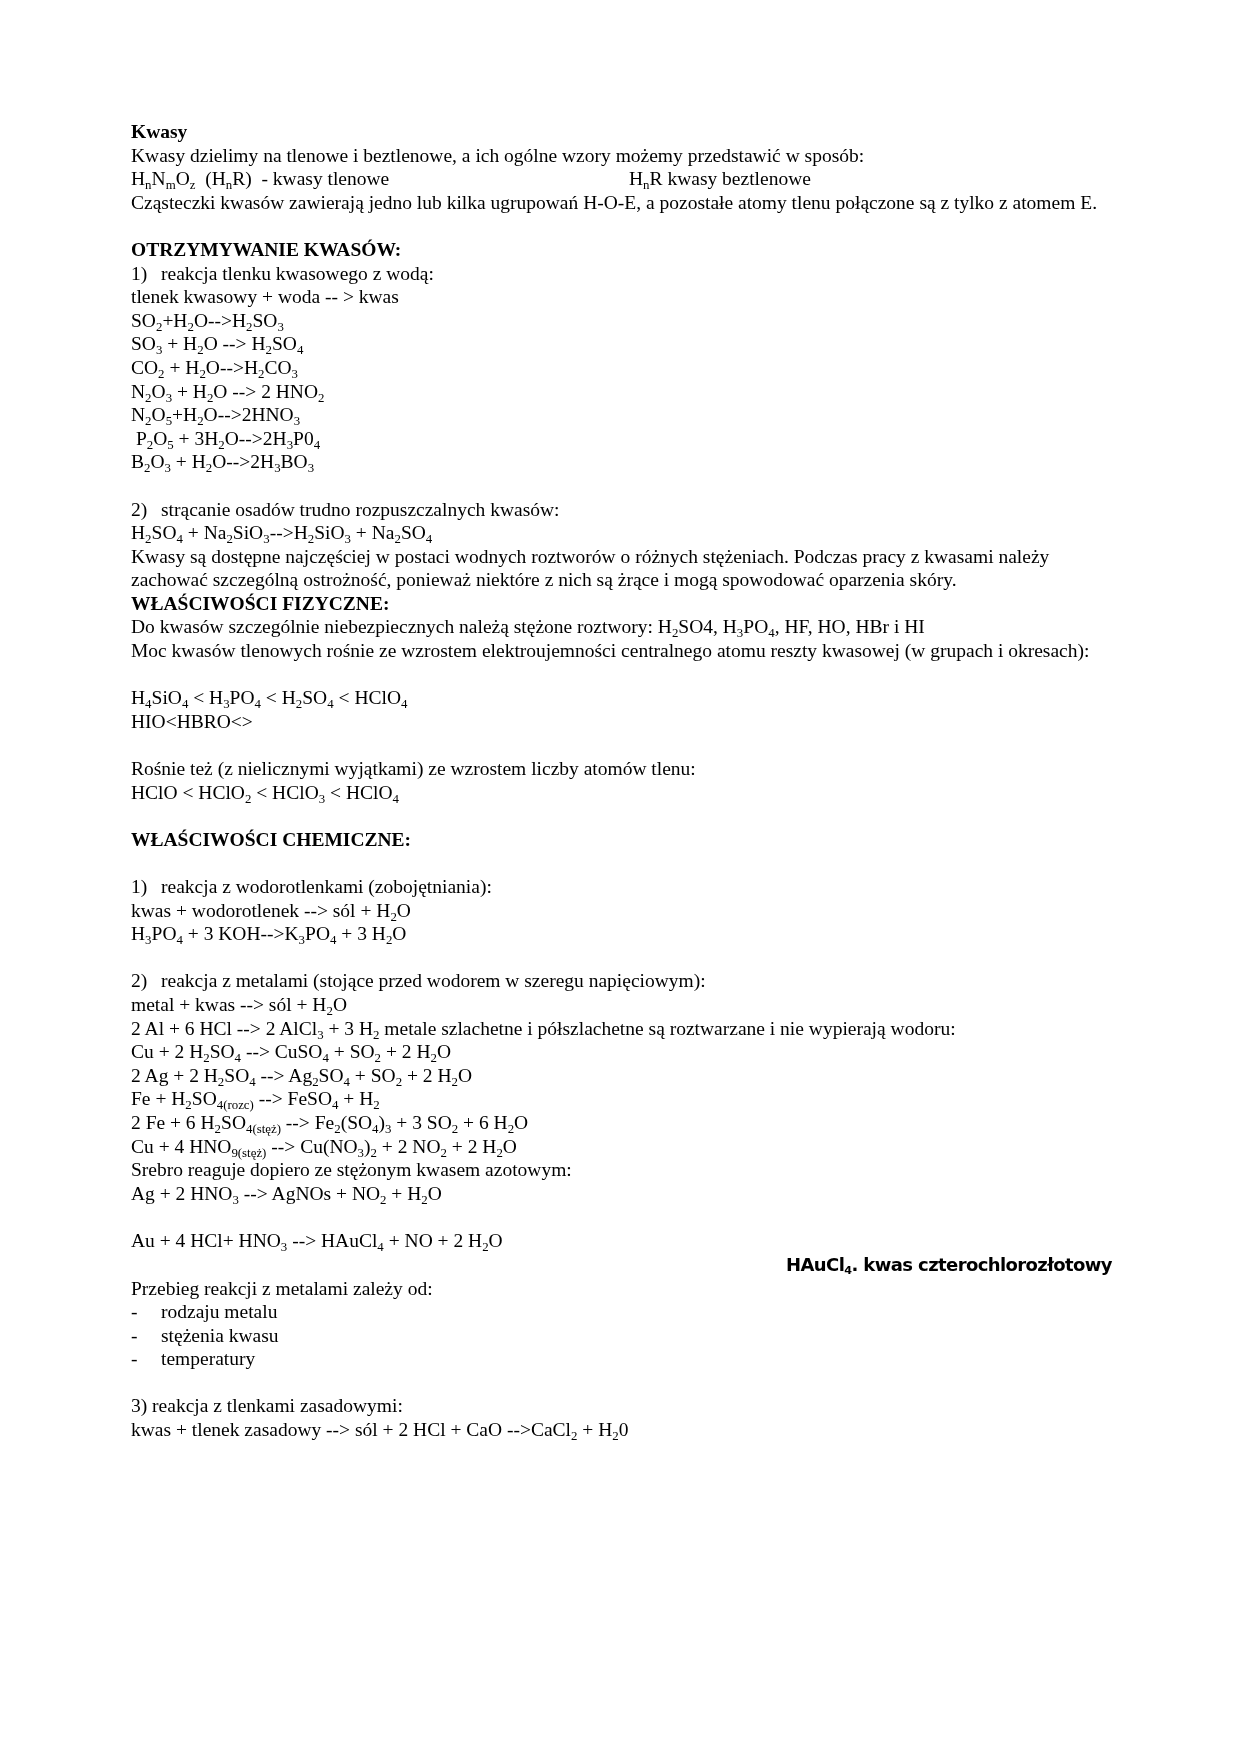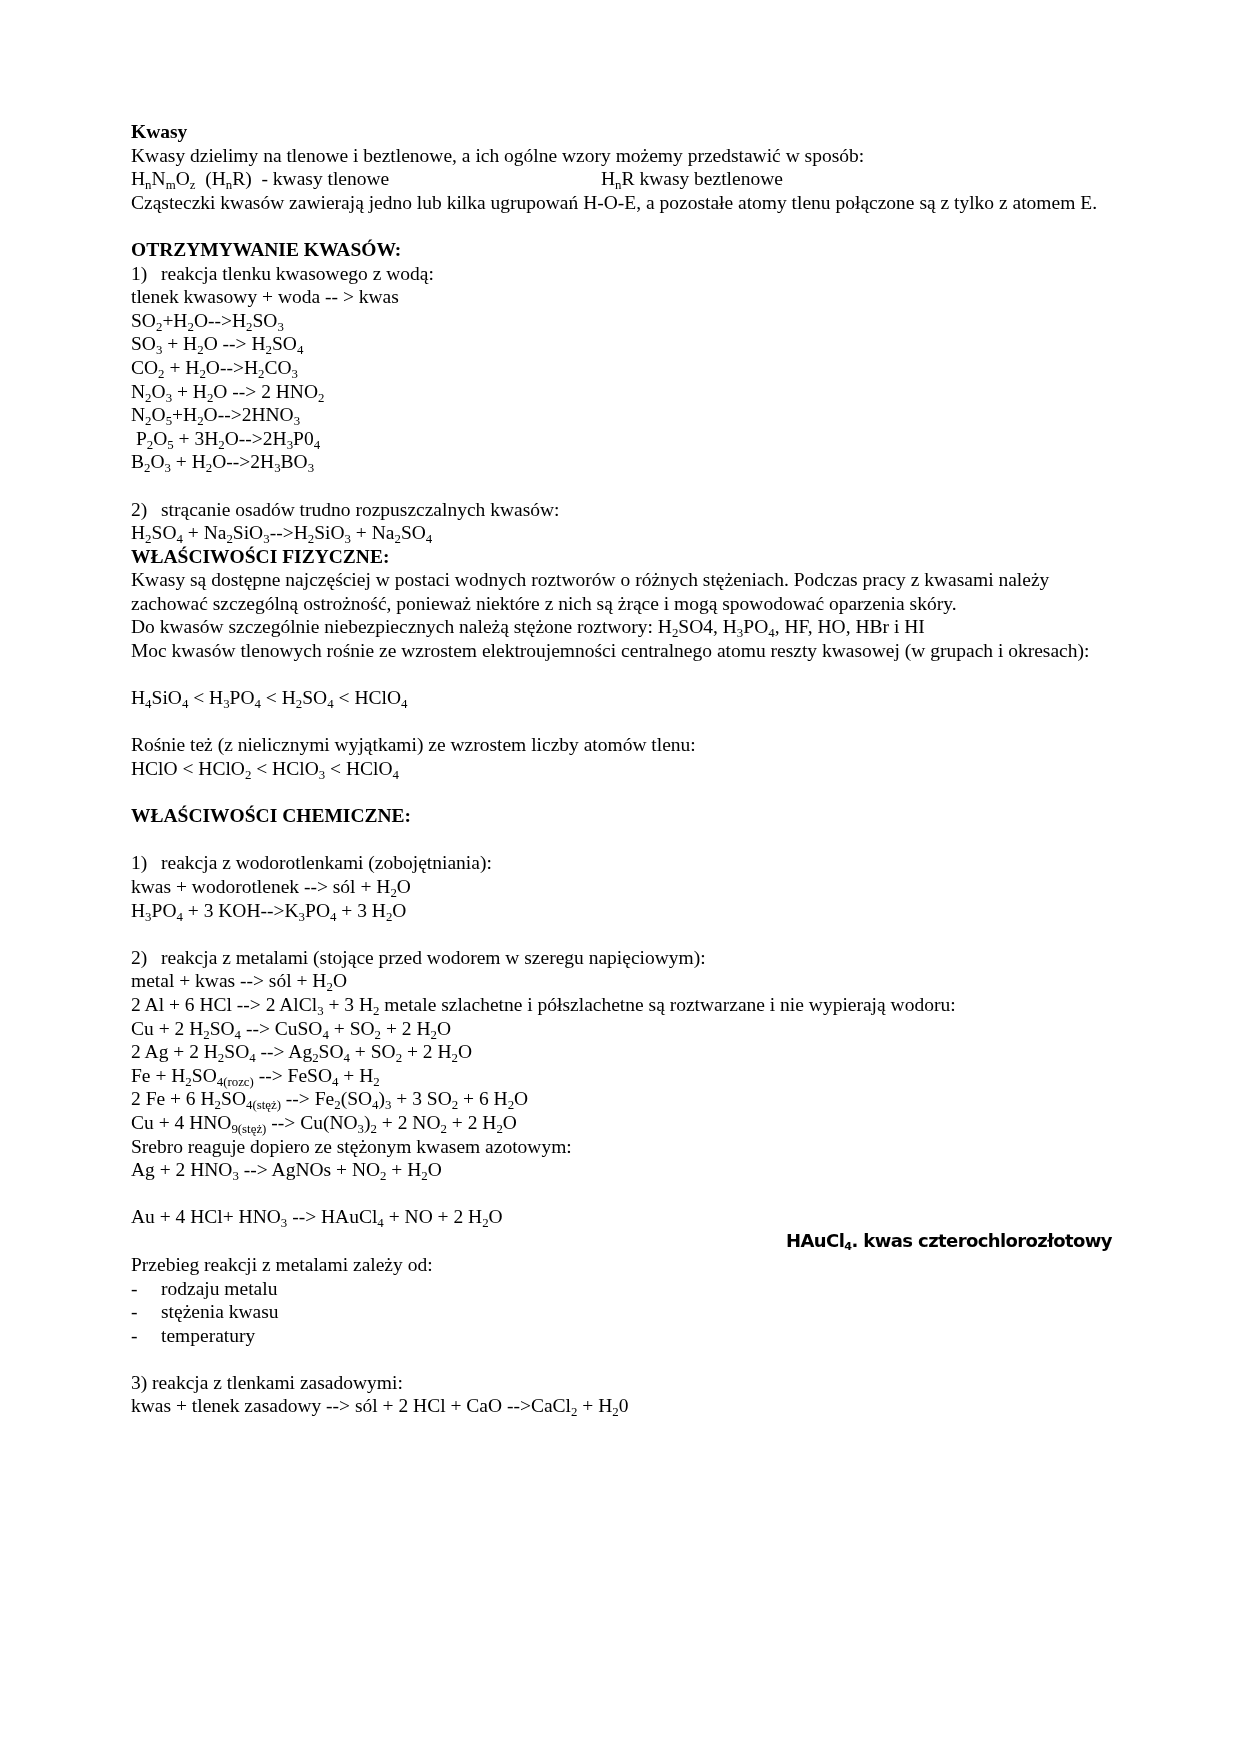--- a/index.html
+++ b/index.html
@@ -29,20 +29,21 @@
   .b { font-weight: bold; }
   .spacer { height: 23.6px; }
   sub {
     font-size: 0.66em;
     line-height: 0;
     vertical-align: -0.28em;
   }
   .two-col {
     display: flex;
     white-space: pre;
+    gap: 28px;
   }
   .two-col .col-a { width: 470px; flex: 0 0 470px; }
   .two-col .col-b { flex: 1 1 auto; }
   .para {
     white-space: normal;
     text-align: left;
   }
   .list-row {
     display: flex;
     white-space: pre;
@@ -99,31 +100,32 @@
 
     <div class="spacer"></div>
 
     <div class="list-row num-row">
       <span class="marker">2)</span>
       <span>strącanie osadów trudno rozpuszczalnych kwasów:</span>
     </div>
 
     <div class="ln">H<sub>2</sub>SO<sub>4</sub> + Na<sub>2</sub>SiO<sub>3</sub>--&gt;H<sub>2</sub>SiO<sub>3</sub> + Na<sub>2</sub>SO<sub>4</sub></div>
 
+    <div class="ln para">Kwasy są dostępne najczęściej w postaci wodnych roztworów o różnych stężeniach. Podczas pracy z kwasami należy zachować szczególną ostrożność, ponieważ niektóre z nich są żrące i mogą spowodować oparzenia skóry.</div>
+
     <div class="ln b">WŁAŚCIWOŚCI FIZYCZNE:</div>
-
-    <div class="ln para">Kwasy są dostępne najczęściej w postaci wodnych roztworów o różnych stężeniach. Podczas pracy z kwasami należy zachować szczególną ostrożność, ponieważ niektóre z nich są żrące i mogą spowodować oparzenia skóry.</div>
 
     <div class="ln">Do kwasów szczególnie niebezpiecznych należą stężone roztwory: H<sub>2</sub>SO4, H<sub>3</sub>PO<sub>4</sub>, HF, HO, HBr i HI</div>
 
     <div class="ln para">Moc kwasów tlenowych rośnie ze wzrostem elektroujemności centralnego atomu reszty kwasowej (w grupach i okresach):</div>
 
     <div class="spacer"></div>
 
     <div class="ln">H<sub>4</sub>SiO<sub>4</sub> &lt; H<sub>3</sub>PO<sub>4</sub> &lt; H<sub>2</sub>SO<sub>4</sub> &lt; HClO<sub>4</sub></div>
+    <div class="ln">HIO&lt;HBRO&lt;&gt;</div>
 
     <div class="spacer"></div>
 
     <div class="ln">Rośnie też (z nielicznymi wyjątkami) ze wzrostem liczby atomów tlenu:</div>
     <div class="ln">HClO &lt; HClO<sub>2</sub> &lt; HClO<sub>3</sub> &lt; HClO<sub>4</sub></div>
 
     <div class="spacer"></div>
 
     <div class="ln b">WŁAŚCIWOŚCI CHEMICZNE:</div>
 

